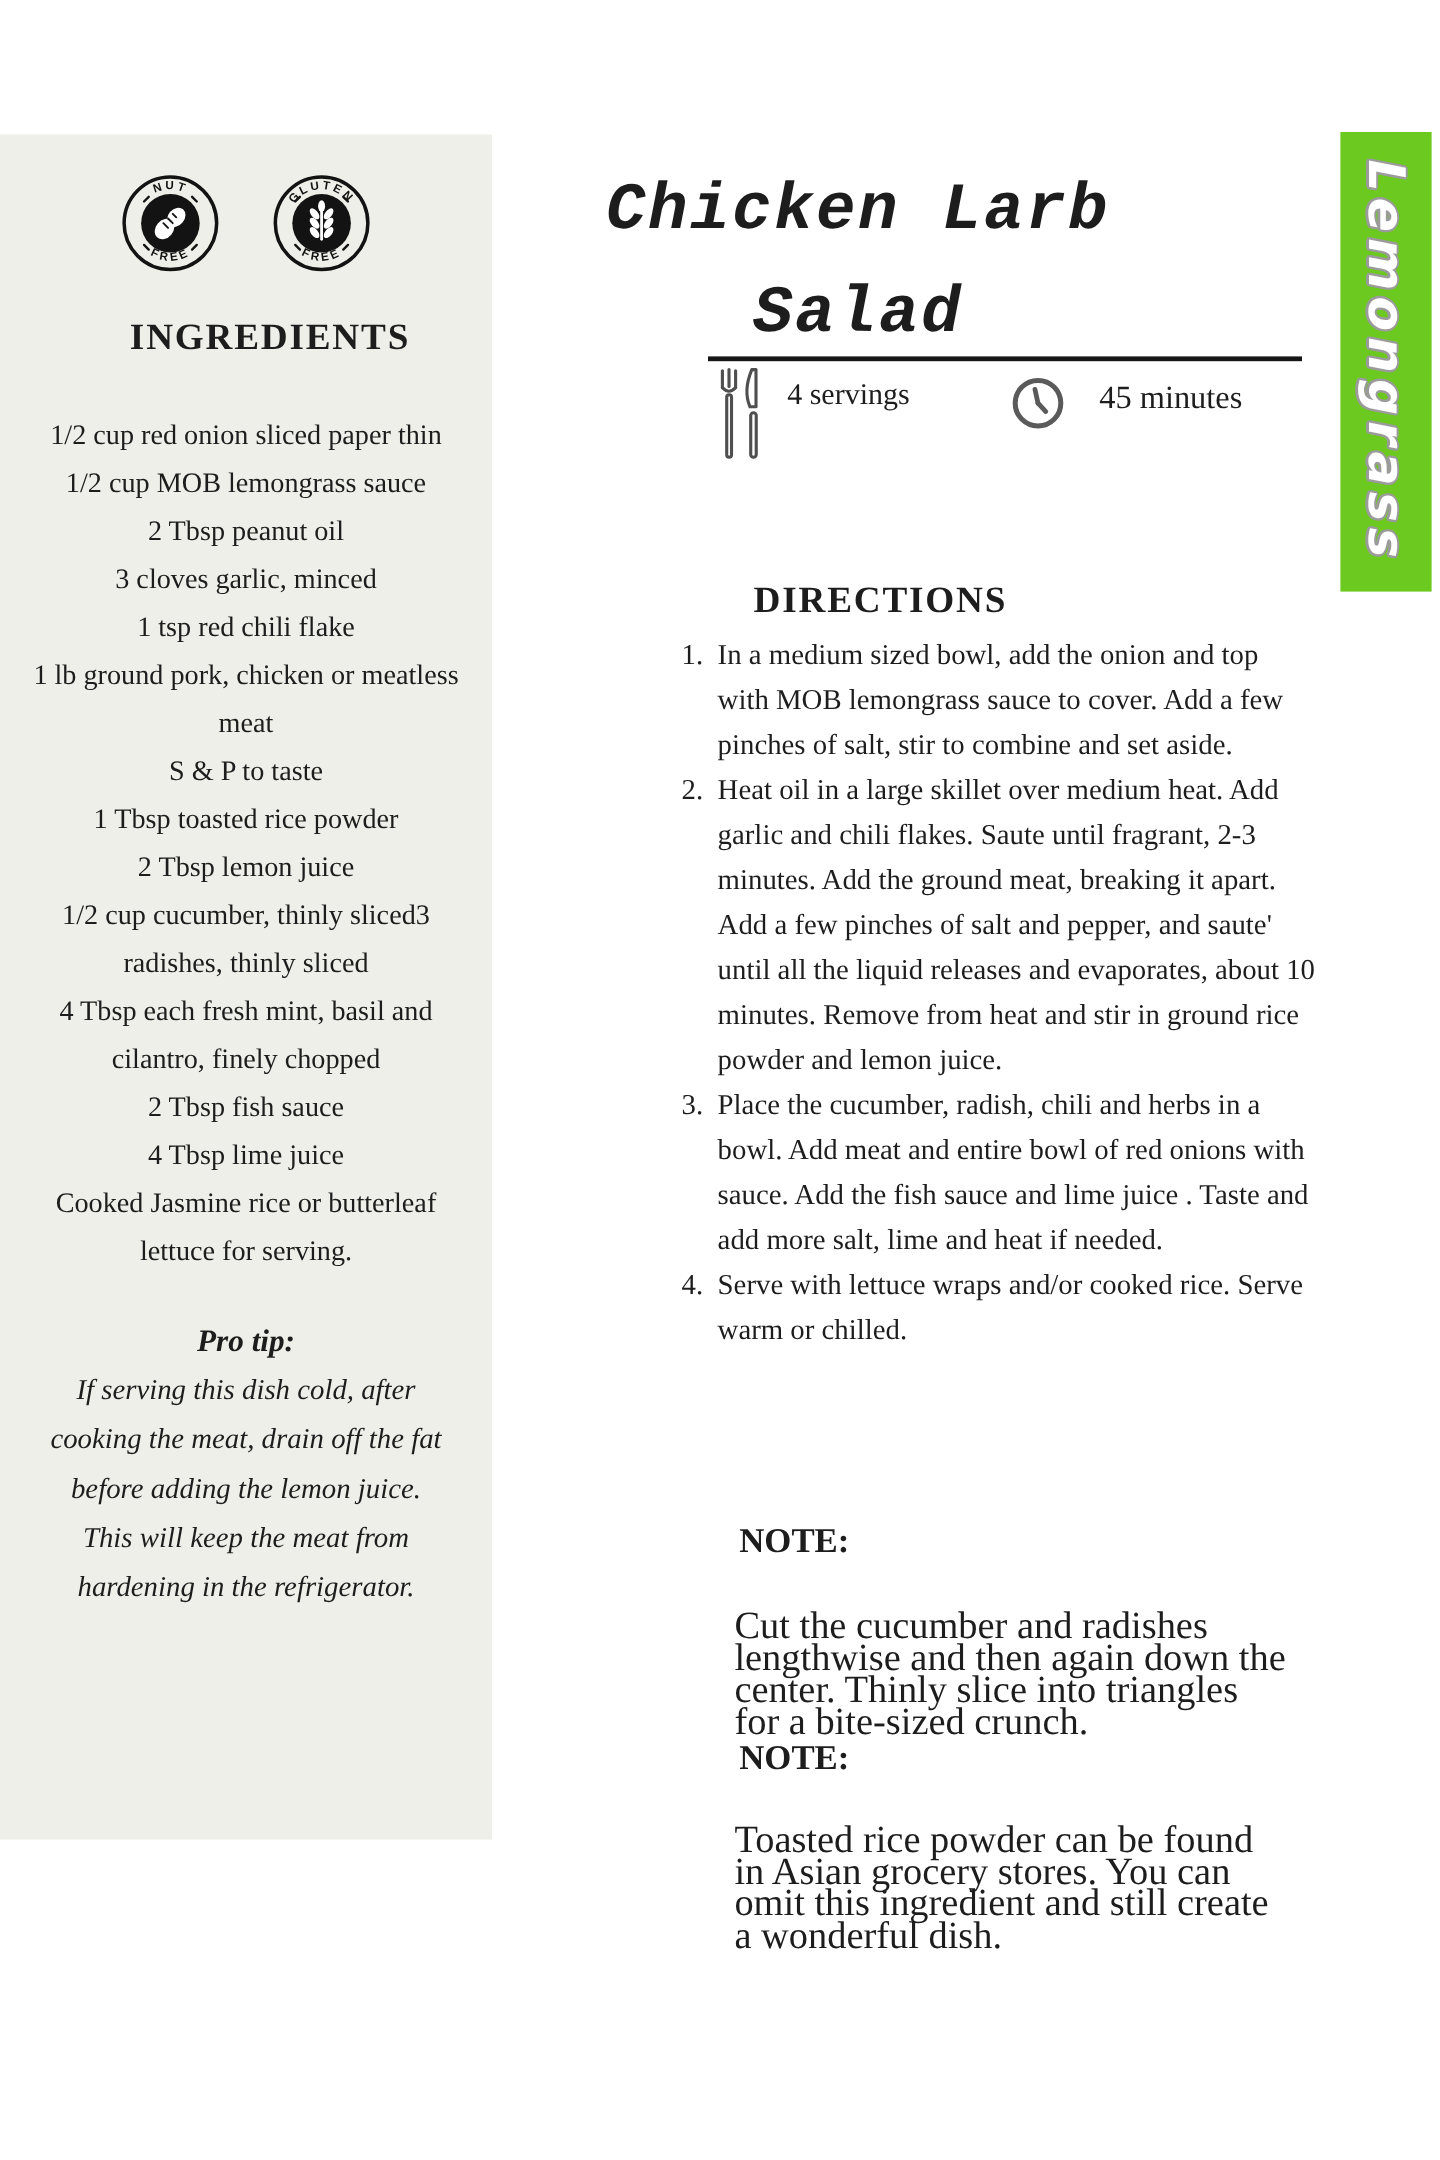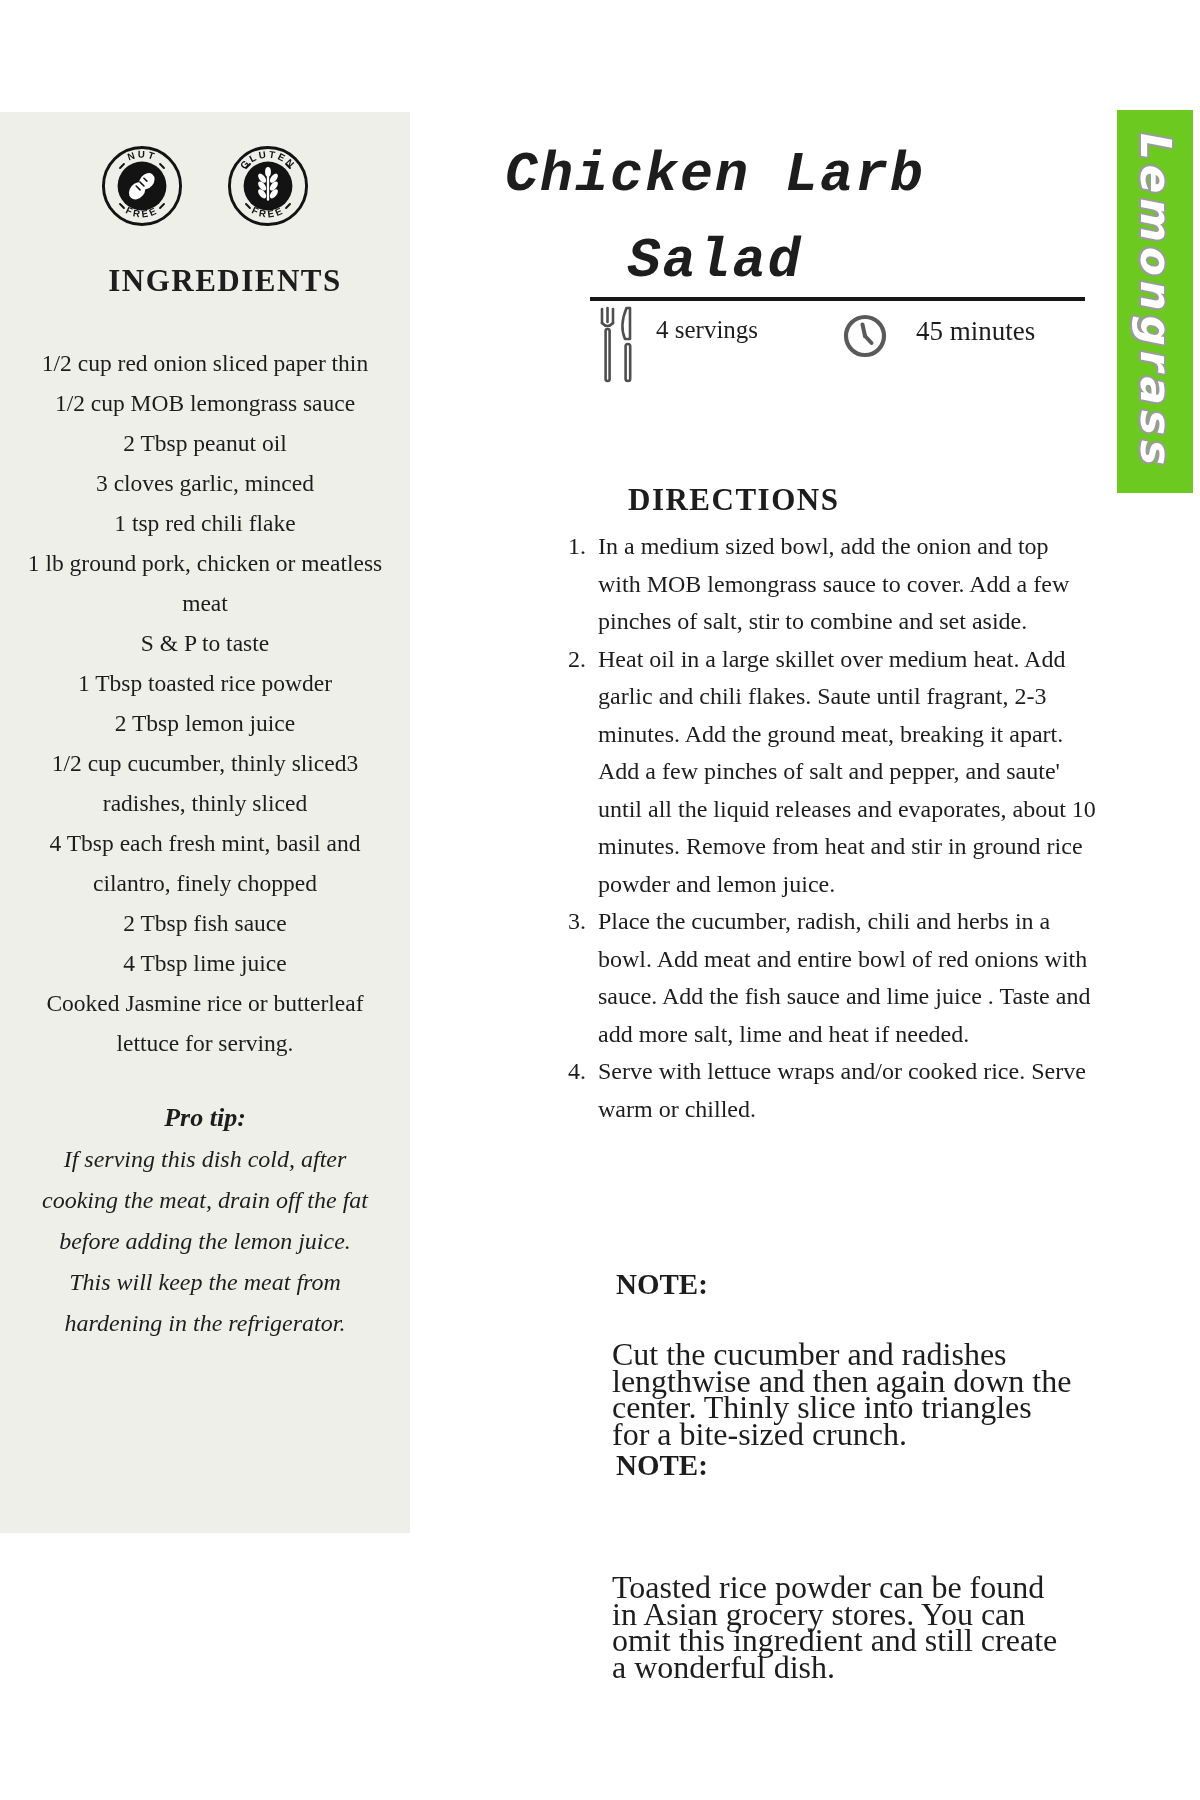--- a/index.html
+++ b/index.html
@@ -39,21 +39,21 @@
     font-size:24px; line-height:37.5px; list-style:none; margin:0; padding:0;
     counter-reset:step;
   }
   .directions li { position:relative; padding-left:30px; counter-increment:step; }
   .directions li::before { content:counter(step) "."; position:absolute; left:0; }
   .note-heading { position:absolute; left:616px; font-size:29px; font-weight:bold;margin-top:12px; }
   .note-heading.n1 { top:1256px; }
   .note-heading.n2 { top:1437px; }
   .note-text { position:absolute; left:612px; width:462px; font-size:32px; line-height:26.5px; }
   .note-text.n1 { top:1309px; }
-  .note-text.n2 { top:1542px; }
+  .note-text.n2 { top:1487px; }
   
   .banner {
     position:absolute; left:1117px; top:110px; width:76px; height:383px;
     background:#6cc91f; display:flex; align-items:center; justify-content:center;
   }
   .banner-label {
     writing-mode:vertical-rl;
     font-family:"DejaVu Sans", sans-serif; font-style:italic; font-weight:bold;
     font-size:42px; letter-spacing:5px; color:#ffffff;
     text-shadow:2px 0 0 #9b9b9b, -2px 0 0 #9b9b9b, 0 2px 0 #9b9b9b, 0 -2px 0 #9b9b9b,

